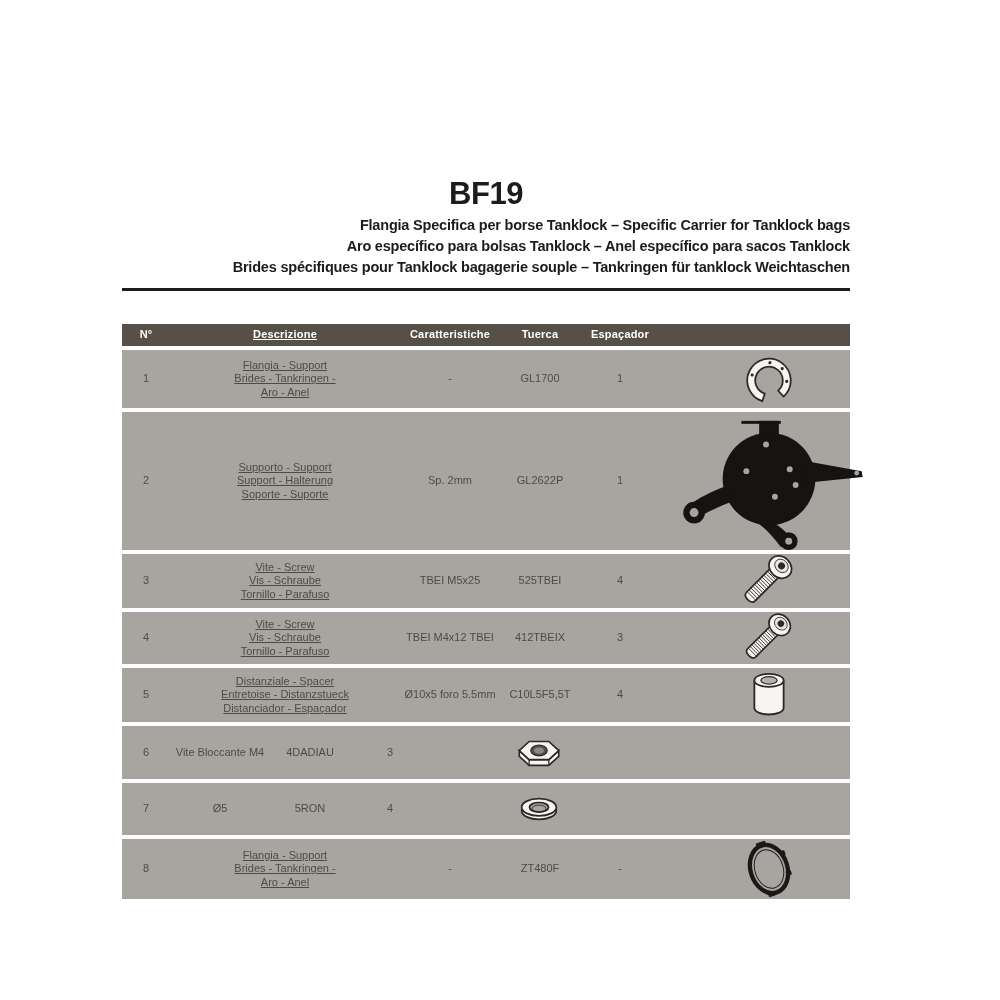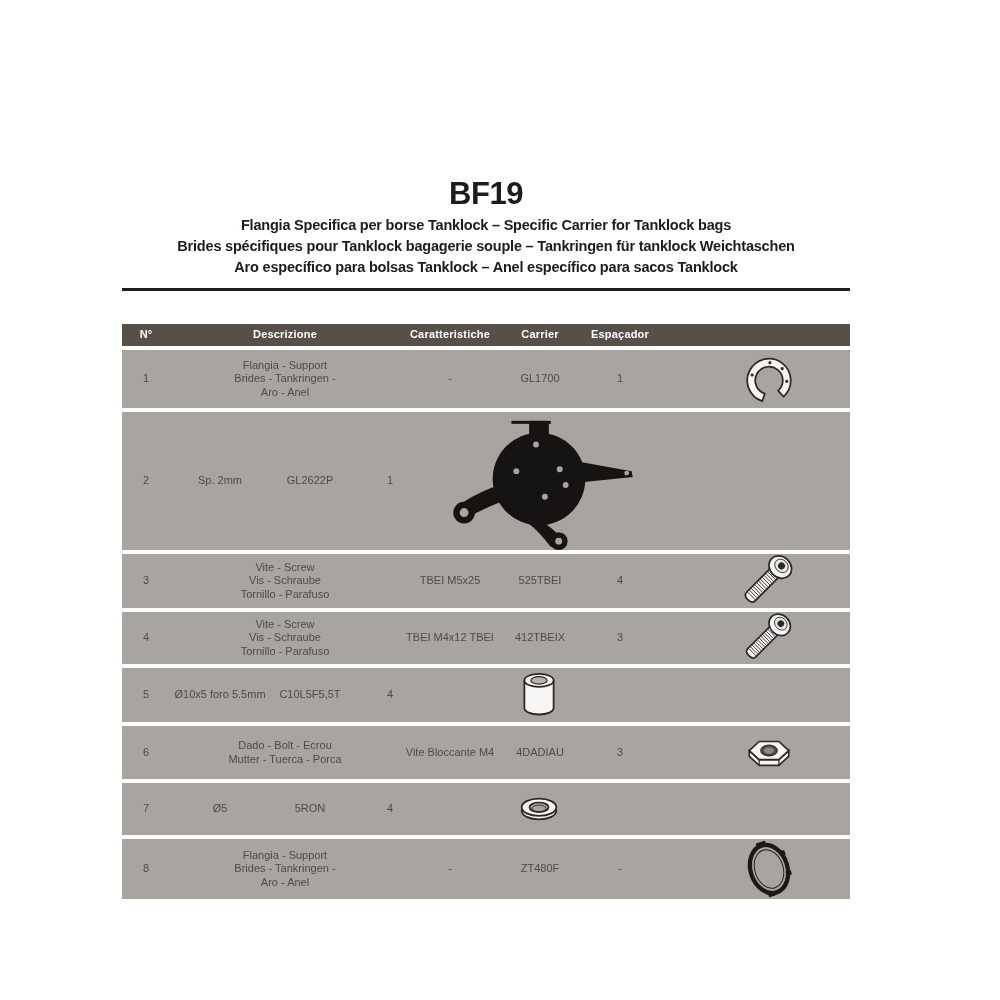--- a/index.html
+++ b/index.html
@@ -8,65 +8,65 @@
     font-family:"Liberation Sans", sans-serif;color:#4f4a45;
     -webkit-font-smoothing:antialiased;
   }
   .sheet{position:absolute;left:122px;top:146px;width:728px;margin-top:32px;}
   .title{
     text-align:center;font-size:31px;font-weight:bold;color:#1d1c1a;
     margin:0;line-height:32px;letter-spacing:-0.5px;
   }
   .subtitles{margin-top:5px;}
   .subtitle{
-    text-align:center;font-size:14.5px;font-weight:bold;color:#1d1c1a;
+    text-align:right;font-size:14.5px;font-weight:bold;color:#1d1c1a;
     line-height:21px;letter-spacing:-0.2px;
   }
   .rule{height:3px;background:#1d1c1a;margin-top:10px;}
   .parts-table{margin-top:33px;display:flex;flex-direction:column;gap:4px;}
   .tr{
     display:flex;align-items:center;background:#a8a4a0;
     text-align:center;font-size:11px;line-height:13.5px;
   }
   .tr.head{
     background:#575049;color:#ffffff;font-weight:bold;height:22px;
     font-size:11px;letter-spacing:0.2px;
   }
   .c{flex:none;}
   .c-n{width:48px;}
-  .c-desc{width:230px;}
+  .c-desc{width:230px;text-decoration:underline;}
   .c-char{width:100px;}
   .c-code{width:80px;}
   .c-qty{width:80px;}
   .c-img{width:218px;display:flex;align-items:center;justify-content:center;}
   .desc-line{display:block;}
   svg{display:block;}
 </style>
 </head>
 <body>
 
 <div class="sheet">
 
   <h1 class="title">BF19</h1>
 
   <div class="subtitles">
     <div class="subtitle">Flangia Specifica per borse Tanklock – Specific Carrier for Tanklock bags</div>
+    <div class="subtitle">Aro específico para bolsas Tanklock – Anel específico para sacos Tanklock</div>
     <div class="subtitle">Brides spécifiques pour Tanklock bagagerie souple – Tankringen für tanklock Weichtaschen</div>
-    <div class="subtitle">Aro específico para bolsas Tanklock – Anel específico para sacos Tanklock</div>
   </div>
 
   <div class="rule"></div>
 
   <div class="parts-table">
 
     <div class="tr head">
       <div class="c c-n">N°</div>
       <div class="c c-desc">Descrizione</div>
       <div class="c c-char">Caratteristiche</div>
-      <div class="c c-code">Carrier</div>
+      <div class="c c-code">Tuerca</div>
       <div class="c c-qty">Espaçador</div>
       <div class="c c-img"></div>
     </div>
 
     <div class="tr" style="height:58px">
       <div class="c c-n">1</div>
       <div class="c c-desc">
         <span class="desc-line">Flangia - Support</span>
         <span class="desc-line">Brides - Tankringen -</span>
         <span class="desc-line">Aro - Anel</span>
@@ -82,20 +82,25 @@
             <circle cx="46.3" cy="18.3" r="2.2" fill="#2b2925"></circle>
             <circle cx="61.2" cy="29.8" r="2.2" fill="#2b2925"></circle>
             <circle cx="63.7" cy="48.3" r="2.2" fill="#2b2925"></circle>
           </g>
         </svg>
       </div>
     </div>
 
     <div class="tr" style="height:138px">
       <div class="c c-n">2</div>
+      <div class="c c-desc">
+        <span class="desc-line">Supporto - Support</span>
+        <span class="desc-line">Support - Halterung</span>
+        <span class="desc-line">Soporte - Suporte</span>
+      </div>
       <div class="c c-char">Sp. 2mm</div>
       <div class="c c-code">GL2622P</div>
       <div class="c c-qty">1</div>
       <div class="c c-img">
         <svg width="200" height="138" viewBox="0 0 200 140">
           <g fill="#161412">
             <rect x="72" y="9" width="40" height="3"></rect>
             <rect x="90" y="9" width="20" height="18"></rect>
             <circle cx="100" cy="68" r="47"></circle>
             <polygon points="138,50 194,60 195,66 136,72"></polygon>
@@ -159,39 +164,39 @@
             <ellipse cx="58" cy="24" rx="14" ry="12" fill="#f6f5f3" stroke="#2b2925" stroke-width="2"></ellipse>
             <ellipse cx="58" cy="22" rx="8.5" ry="7" fill="#e8e6e3" stroke="#2b2925" stroke-width="1"></ellipse>
             <circle cx="58" cy="22" r="4" fill="#2b2925"></circle>
           </g>
         </svg>
       </div>
     </div>
 
     <div class="tr" style="height:54px">
       <div class="c c-n">5</div>
+      <div class="c c-desc">
+        <span class="desc-line">Distanziale - Spacer</span>
+        <span class="desc-line">Entretoise - Distanzstueck</span>
+        <span class="desc-line">Distanciador - Espaçador</span>
+      </div>
       <div class="c c-char">Ø10x5 foro 5.5mm</div>
       <div class="c c-code">C10L5F5,5T</div>
       <div class="c c-qty">4</div>
       <div class="c c-img">
         <svg width="46" height="52" viewBox="0 0 56 64">
           <path d="M10,14 L10,48 A18,8 0 0 0 46,48 L46,14" fill="#f6f5f3" stroke="#2b2925" stroke-width="2.2"></path>
           <ellipse cx="28" cy="14" rx="18" ry="8" fill="#f6f5f3" stroke="#2b2925" stroke-width="2.2"></ellipse>
           <ellipse cx="28" cy="14" rx="10" ry="4.5" fill="#b5b1ad" stroke="#2b2925" stroke-width="1.5"></ellipse>
         </svg>
       </div>
     </div>
 
     <div class="tr" style="height:53px">
       <div class="c c-n">6</div>
-      <div class="c c-desc">
-        <span class="desc-line">Dado - Bolt - Ecrou</span>
-        <span class="desc-line">Mutter - Tuerca - Porca</span>
-        <span class="desc-line"></span>
-      </div>
       <div class="c c-char">Vite Bloccante M4</div>
       <div class="c c-code">4DADIAU</div>
       <div class="c c-qty">3</div>
       <div class="c c-img">
         <svg width="46" height="38" viewBox="0 0 56 46">
           <path d="M4,20 L4,27 L16,38 L40,38 L52,27 L52,20 L40,31 L16,31 Z" fill="#f6f5f3" stroke="#2b2925" stroke-width="2"></path>
           <path d="M4,20 L16,9 L40,9 L52,20 L40,31 L16,31 Z" fill="#f6f5f3" stroke="#2b2925" stroke-width="2"></path>
           <path d="M16,31 L16,38 M40,31 L40,38" stroke="#2b2925" stroke-width="1.5"></path>
           <ellipse cx="28" cy="20" rx="10" ry="6.5" fill="#55504b" stroke="#2b2925" stroke-width="1.5"></ellipse>
           <ellipse cx="28" cy="20" rx="6" ry="3.8" fill="#8d8883"></ellipse>

